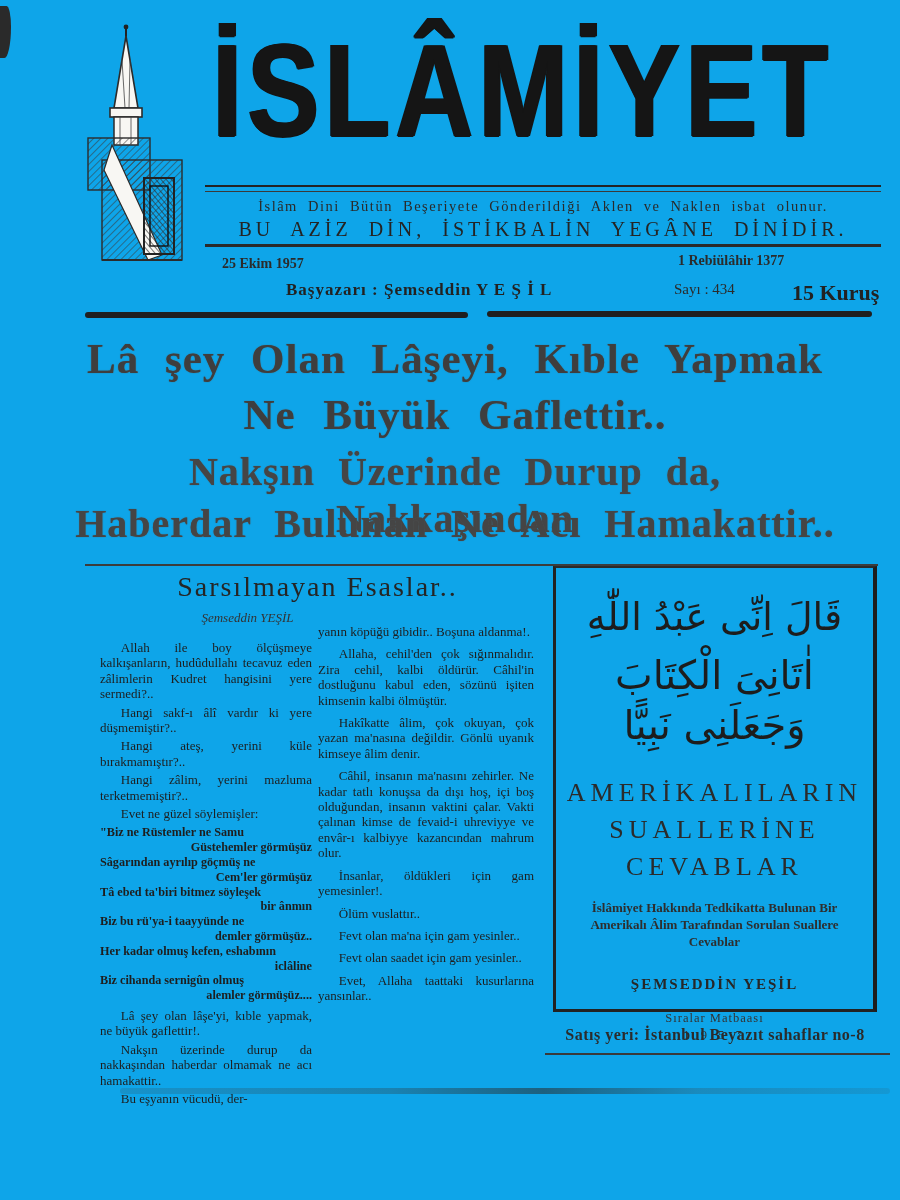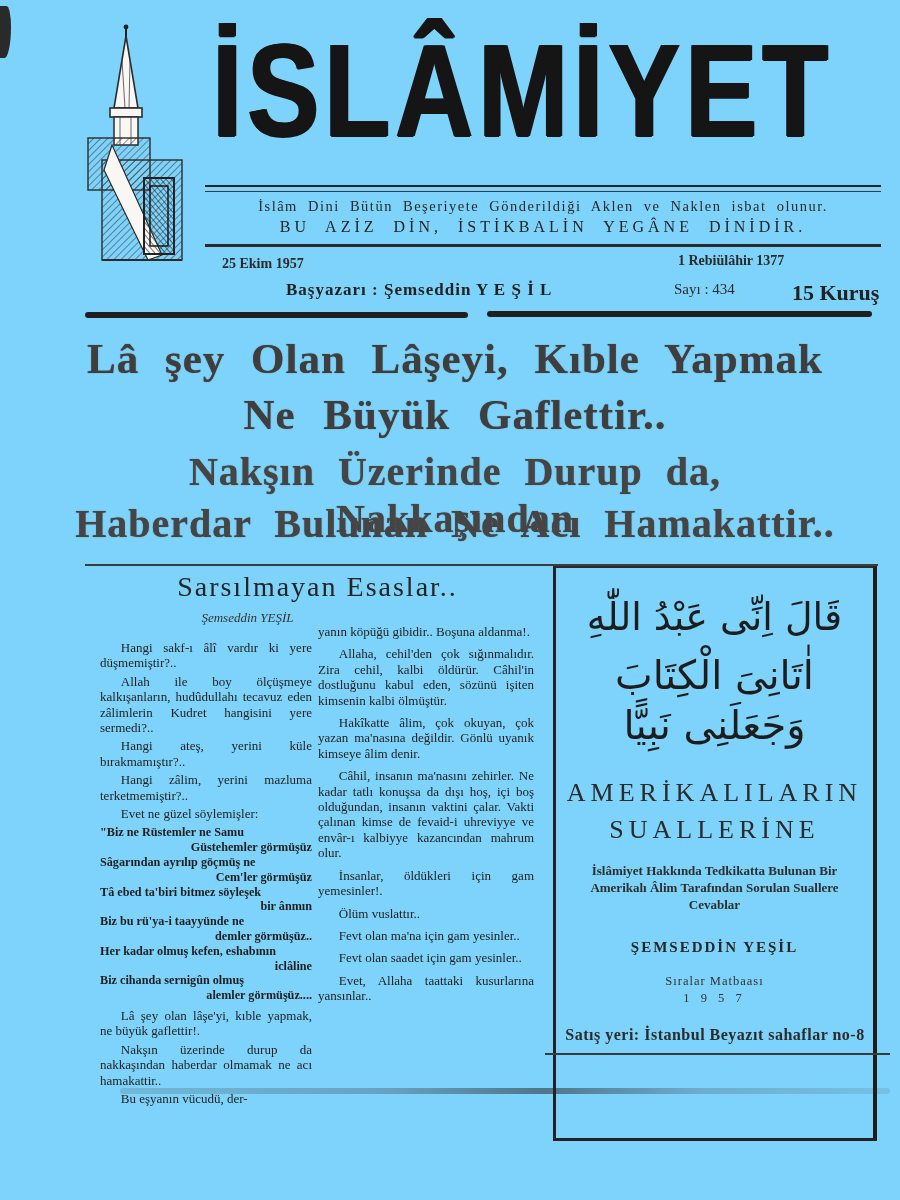--- a/index.html
+++ b/index.html
@@ -1,18 +1,18 @@
 <!DOCTYPE html>
 <html lang="tr"><head>
 <meta charset="utf-8">
 <style>
   html,body{margin:0;padding:0;background:#e9e8e4;}
   .page{
     position:relative;width:900px;height:1200px;margin:0 auto;
-    background:#7dd3fc;overflow:hidden;
+    background:#0ea5e9;overflow:hidden;
     font-family:"Liberation Serif", serif;color:#1c1c1c;
   }
   
   .corner-blot{position:absolute;left:0;top:6px;width:11px;height:52px;background:#2a2a2a;border-radius:0 40% 60% 0;}
   .smudge-line{position:absolute;left:120px;top:1088px;width:770px;height:6px;
     background:linear-gradient(90deg,rgba(60,60,60,.18),rgba(50,50,50,.30) 35%,rgba(40,40,40,.55) 55%,rgba(60,60,60,.25) 75%,rgba(60,60,60,.12));
     border-radius:3px;}
   
   .mosque{position:absolute;left:84px;top:20px;width:118px;height:258px;}
   .mast-title{
@@ -21,21 +21,21 @@
     letter-spacing:5px;color:#151515;transform:scaleY(1.22);transform-origin:top left;
     text-shadow:1.5px 0 #151515,-1px 0 #151515,0 1px #151515;
   }
   .mast-sub{
     position:absolute;left:210px;top:163px;width:670px;text-align:center;
     font-family:"Liberation Sans",sans-serif;font-size:13px;letter-spacing:4px;word-spacing:16px;
     color:#2e2e2e;font-weight:bold;
   }
   .rule-a{position:absolute;left:205px;top:185px;width:676px;height:4px;border-top:2px solid #242424;border-bottom:1px solid #3a3a3a;}
   .motto1{position:absolute;left:205px;top:198px;width:676px;text-align:center;font-size:14.5px;letter-spacing:1.5px;word-spacing:5px;color:#2a2a2a;}
-  .motto2{position:absolute;left:205px;top:218px;width:676px;text-align:center;font-size:16px;letter-spacing:4px;word-spacing:8px;color:#242424;}
+  .motto2{position:absolute;left:205px;top:218px;width:676px;text-align:center;font-size:20px;letter-spacing:4px;word-spacing:8px;color:#242424;}
   .rule-b{position:absolute;left:205px;top:244px;width:676px;height:3px;background:#2a2a2a;}
   .date-greg{position:absolute;left:222px;top:256px;font-size:14px;font-weight:bold;color:#2b2b2b;}
   .date-hijri{position:absolute;left:678px;top:253px;font-size:14px;font-weight:bold;color:#2b2b2b;}
   .editor{position:absolute;left:286px;top:280px;font-size:17px;font-weight:bold;letter-spacing:1px;color:#222;}
   .issue{position:absolute;left:674px;top:281px;font-size:15px;font-weight:normal;color:#2b2b2b;}
   .price{position:absolute;left:792px;top:280px;font-size:22px;font-weight:bold;color:#222;}
   .bigbar1{position:absolute;left:85px;top:312px;width:383px;height:6px;background:#1f1f1f;border-radius:3px;}
   .bigbar2{position:absolute;left:487px;top:311px;width:385px;height:6px;background:#1f1f1f;border-radius:3px;}
   
   .headline{position:absolute;left:60px;width:790px;text-align:center;
@@ -53,21 +53,21 @@
     font-style:italic;font-size:13px;color:#333;}
   .col{position:absolute;font-size:13px;line-height:15.4px;text-align:justify;color:#1e1e1e;margin-top:8px;}
   .col p{margin:0 0 3px 0;text-indent:1.6em;}
   .col1{left:100px;top:632px;width:212px;}
   .col2{left:318px;top:616px;width:216px;}
   .col2 p{margin-bottom:7px;}
   .poem{margin:4px 0 5px 0;font-weight:bold;font-size:12.2px;line-height:14.8px;}
   .poem div{text-indent:0;}
   .poem div:nth-child(even){text-align:right;}
   
-  .qbox{position:absolute;left:553px;top:566px;width:324px;height:575px;
+  .qbox{position:absolute;left:553px;top:566px;width:324px;height:446px;
     border-top:2px solid #2a2a2a;border-bottom:3px solid #222;
     border-left:3px solid #222;border-right:4px solid #1d1d1d;
     box-sizing:border-box;text-align:center;}
   .arabic{direction:rtl;font-family:"DejaVu Sans",sans-serif;color:#1d1d1d;}
   .arabic1{margin-top:26px;font-size:38px;line-height:1.25;}
   .arabic2{margin-top:8px;font-size:40px;line-height:1.25;}
   .qbox-title{margin-top:24px;font-size:26px;line-height:37px;letter-spacing:5px;color:#2b2b2b;}
   .qbox-sub{margin:14px auto 0;width:290px;font-size:13px;line-height:17px;font-weight:bold;color:#2e2e2e;}
   .qbox-author{margin-top:26px;font-size:15px;font-weight:bold;letter-spacing:2px;color:#272727;}
   .qbox-press{margin-top:18px;font-size:12.5px;letter-spacing:1px;color:#333;}
@@ -128,22 +128,22 @@
   <div class="headline hl1">Lâ şey Olan Lâşeyi, Kıble Yapmak</div>
   <div class="headline hl2">Ne Büyük Gaflettir..</div>
   <div class="headline hl3">Nakşın Üzerinde Durup da, Nakkaşından</div>
   <div class="headline hl4">Haberdar Bulunan Ne Acı Hamakattir..</div>
   <div class="rule-c"></div>
 
   <div class="art-title">Sarsılmayan Esaslar..</div>
   <div class="art-byline">Şemseddin YEŞİL</div>
 
   <div class="col col1">
+    <p>Allah ile boy ölçüşmeye kalkışanların, hudûdullahı tecavuz eden zâlimlerin Kudret hangisini yere sermedi?..</p>
     <p>Hangi sakf-ı âlî vardır ki yere düşmemiştir?..</p>
-    <p>Allah ile boy ölçüşmeye kalkışanların, hudûdullahı tecavuz eden zâlimlerin Kudret hangisini yere sermedi?..</p>
     <p>Hangi ateş, yerini küle bırakmamıştır?..</p>
     <p>Hangi zâlim, yerini mazluma terketmemiştir?..</p>
     <p>Evet ne güzel söylemişler:</p>
     <div class="poem">
       <div>"Biz ne Rüstemler ne Samu</div>
       <div>Güstehemler görmüşüz</div>
       <div>Sâgarından ayrılıp göçmüş ne</div>
       <div>Cem'ler görmüşüz</div>
       <div>Tâ ebed ta'biri bitmez söyleşek</div>
       <div>bir ânmın</div>
@@ -170,20 +170,21 @@
     <p>Fevt olan saadet için gam yesinler..</p>
     <p>Evet, Allaha taattaki kusurlarına yansınlar..</p>
   </div>
 
   <div class="qbox">
     <div class="arabic arabic1">قَالَ اِنِّى عَبْدُ اللّٰهِ</div>
     <div class="arabic arabic2">اٰتَانِىَ الْكِتَابَ وَجَعَلَنِى نَبِيًّا</div>
     <div class="qbox-title">
       <div>AMERİKALILARIN</div>
       <div>SUALLERİNE</div>
+      <div>CEVABLAR</div>
     </div>
     <div class="qbox-sub">İslâmiyet Hakkında Tedkikatta Bulunan Bir Amerikalı Âlim Tarafından Sorulan Suallere Cevablar</div>
     <div class="qbox-author">ŞEMSEDDİN YEŞİL</div>
     <div class="qbox-press">Sıralar Matbaası</div>
     <div class="qbox-year">1 9 5 7</div>
   </div>
   <div class="sales">Satış yeri: İstanbul Beyazıt sahaflar no-8</div>
   <div class="rule-d"></div>
 
 </div>

